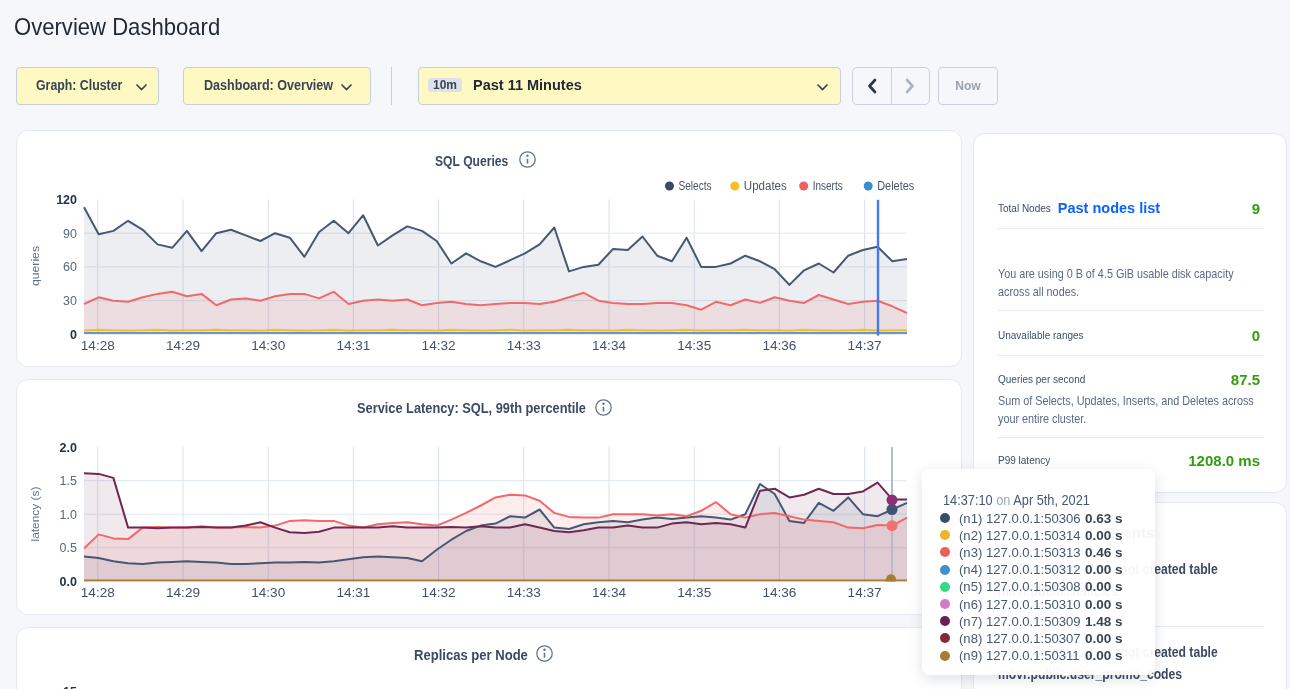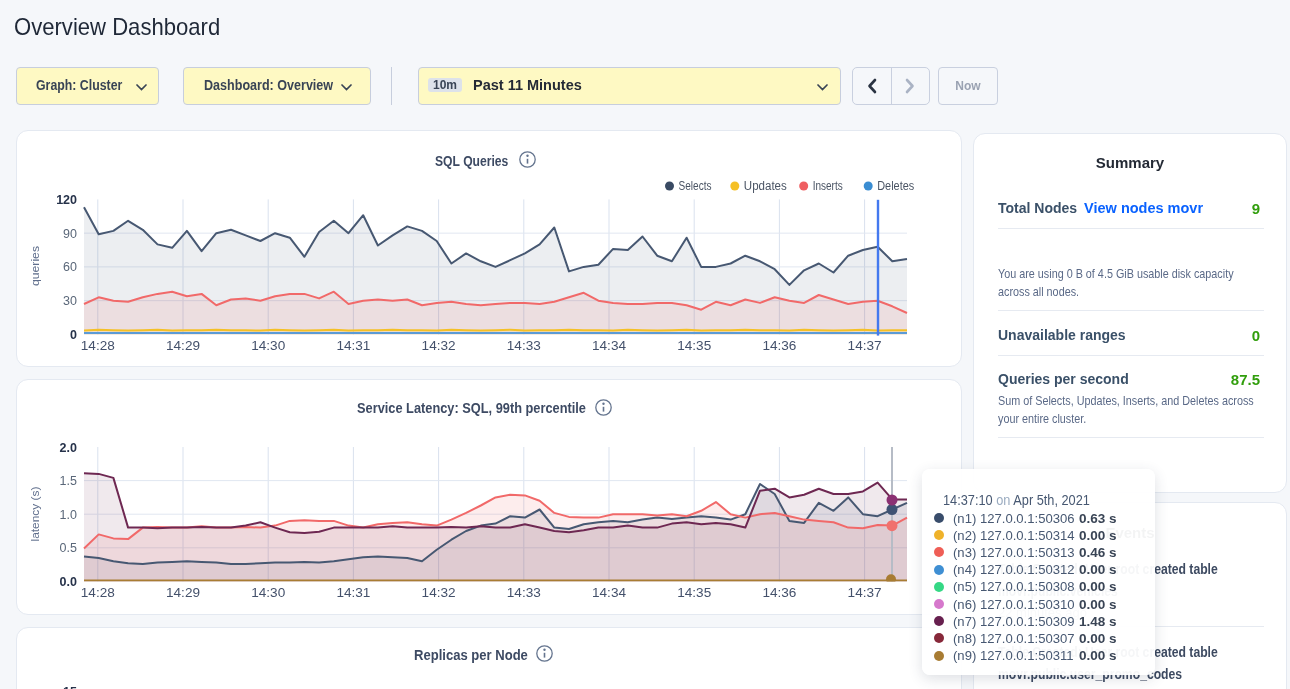--- a/index.html
+++ b/index.html
@@ -9,28 +9,28 @@
 h1 { position:absolute; left:14px; top:13px; font-size:24px; font-weight:400; color:#1f2837;
   transform:scaleX(0.92); transform-origin:0 50%; white-space:nowrap; }
 .btn { position:absolute; top:67px; height:38px; border:1px solid #c7cedd; border-radius:4px;
   font-size:14.5px; font-weight:bold; color:#394455; }
 .wbtn { background:#fef9c3; }
 .badge { position:absolute; background:#dde2ea; border-radius:3px; font-size:12px; font-weight:bold;
   color:#394455; padding:0 5px; left:9px; top:10px; }
 .ctitle { position:absolute; font-size:15px; font-weight:bold; color:#3d4a63; white-space:nowrap;
   transform-origin:0 50%; }
 .srow { position:absolute; left:24px; right:26px; display:flex; align-items:center; }
-.slab { font-size:14px; font-weight:bold; color:#3a5068; }
+.slab { font-size:10px; font-weight:normal; color:#3a5068; }
 .sval { margin-left:auto; font-size:15px; font-weight:bold; color:#319e0c; }
 .sdesc { position:absolute; left:24px; font-size:13.5px; color:#5a6987; line-height:18px;
   transform:scaleX(0.8); transform-origin:0 0; white-space:nowrap; }
 .sdiv { position:absolute; left:24px; right:22px; height:1px; background:#e6eaf1; }
 .etext { position:absolute; left:24px; font-size:14px; font-weight:600; color:#3d4a61;
   transform:scaleX(0.87); transform-origin:0 50%; white-space:nowrap; }
-.trow { position:absolute; left:12px; right:14px; height:17px; display:flex; align-items:center;
+.trow { position:absolute; left:18px; right:14px; height:17px; display:flex; align-items:center;
   font-size:13.5px; color:#475872; }
 .tdot { width:10px; height:10px; border-radius:50%; margin-right:9px; flex:none; }
 .ttxt { transform:scaleX(0.97); transform-origin:0 50%; }
 .tval { position:absolute; left:145px; font-weight:bold; color:#394455; }
 </style></head><body>
 
 <h1>Overview Dashboard</h1>
 
 <div class="btn wbtn" style="left:16px; width:143px;"><span class="sx" style="transform:scaleX(0.85); margin:9px 0 0 19px;">Graph: Cluster</span><svg width="11" height="7" viewBox="0 0 11 7" style="position:absolute;left:119px;top:16px;">
       <path d="M1 1 L5.5 5.5 L10 1" fill="none" stroke="#394455" stroke-width="1.7" stroke-linecap="round"></path>
@@ -171,40 +171,43 @@
   <div class="ctitle" style="left:397px; top:18px; transform:scaleX(0.87);">Replicas per Node</div>
   <svg width="17" height="17" viewBox="0 0 17 17" style="position:absolute;top:17px;left:519px;">
       <circle cx="8.5" cy="8.5" r="7.7" fill="none" stroke="#64748e" stroke-width="1.3"></circle>
       <line x1="8.5" y1="7.8" x2="8.5" y2="12.6" stroke="#64748e" stroke-width="1.6"></line>
       <circle cx="8.5" cy="4.7" r="1.2" fill="#64748e"></circle>
     </svg>
   <div class="abs" style="left:30px; top:57px; width:30px; text-align:right; font-size:12.5px; font-weight:bold; color:#26324a;">15</div>
 </div>
 
 <div class="card" style="left:973px; top:133px; width:314px; height:360px;">
-  <div class="abs" style="left:0; right:0; top:20px; text-align:center; font-size:15px; font-weight:bold; color:#242a35;">Summary</div>
   <div class="srow" style="top:64px; height:20px;">
       <span class="slab">Total Nodes</span>
-      <span style="margin-left:7px; font-size:14.5px; font-weight:bold; color:#0a62ff;">View nodes movr</span>
+      <span style="margin-left:7px; font-size:14.5px; font-weight:bold; color:#0a62ff;">Past nodes list</span>
       <span class="sval">9</span>
     </div>
   <div class="sdiv" style="top:94px;"></div>
   <div class="sdesc" style="top:131px;">You are using 0 B of 4.5 GiB usable disk capacity<br>across all nodes.</div>
   <div class="sdiv" style="top:176px;"></div>
   <div class="srow" style="top:191px; height:20px;">
       <span class="slab">Unavailable ranges</span>
       <span class="sval">0</span>
     </div>
   <div class="sdiv" style="top:221px;"></div>
   <div class="srow" style="top:235px; height:20px;">
       <span class="slab">Queries per second</span>
       <span class="sval">87.5</span>
     </div>
   <div class="sdesc" style="top:258px;">Sum of Selects, Updates, Inserts, and Deletes across<br>your entire cluster.</div>
   <div class="sdiv" style="top:303px;"></div>
+  <div class="srow" style="top:316px; height:20px;">
+      <span class="slab">P99 latency</span>
+      <span class="sval">1208.0 ms</span>
+    </div>
 </div>
 
 <div class="card" style="left:973px; top:502px; width:314px; height:220px;">
   <div class="abs" style="left:0; right:0; top:21px; text-align:center; font-size:15px; font-weight:bold; color:#242a35;">Events</div>
   <div class="etext" style="top:58px;">Table Created: User root created table</div>
   <div class="etext" style="top:80px;">movr.public.vehicles</div>
   <div class="abs" style="left:24px; top:102px; font-size:13px; color:#7e8b9e;">22 minutes ago</div>
   <div class="sdiv" style="top:123px;"></div>
   <div class="etext" style="top:141px;">Table Created: User root created table</div>
   <div class="etext" style="top:163px;">movr.public.user_promo_codes</div>

